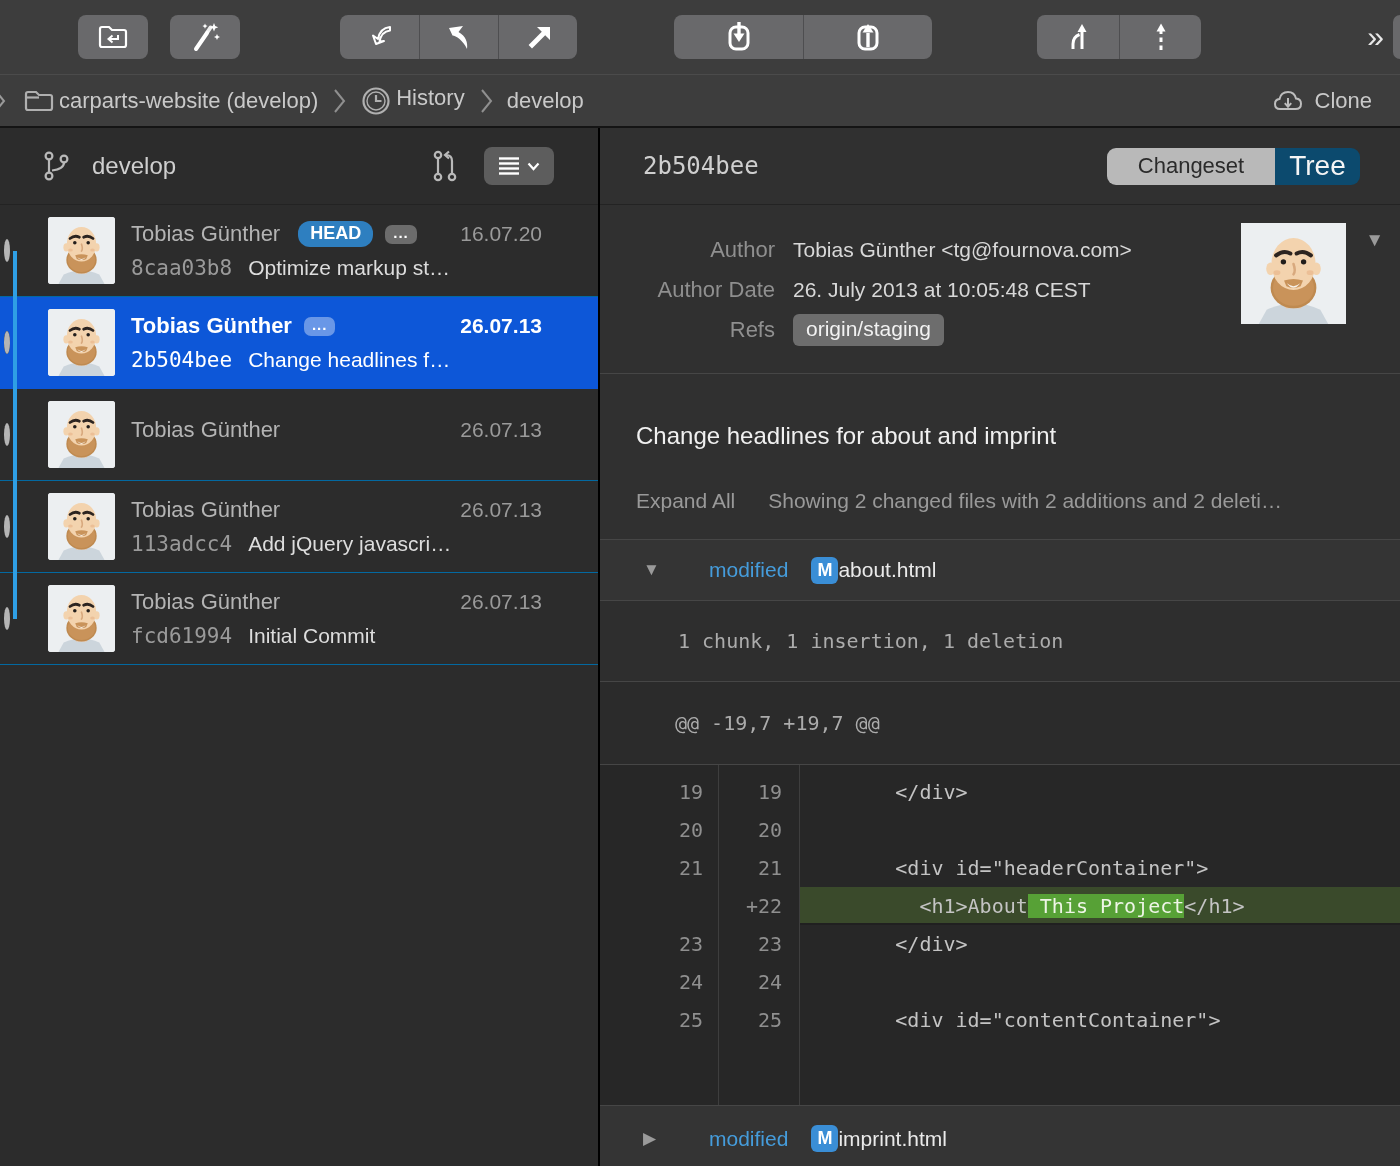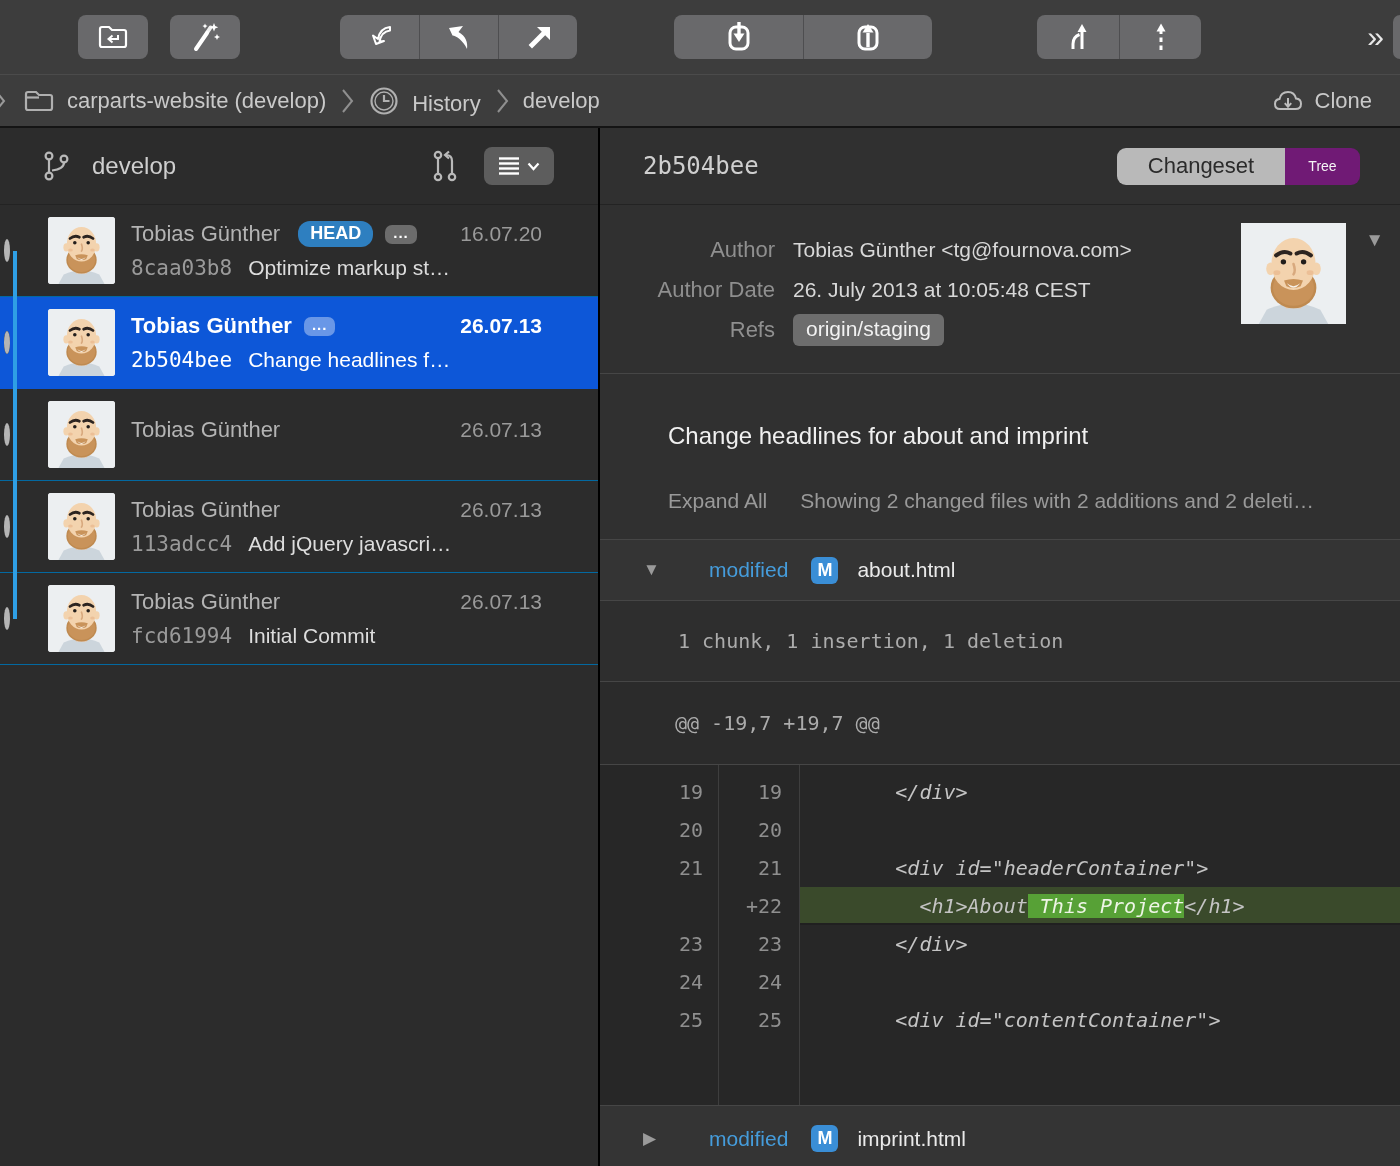--- a/index.html
+++ b/index.html
@@ -20,21 +20,21 @@
   #tb-arrows { margin-left:100px; } #tb-arrows .seg { width:79px; }
   #tb-sync { margin-left:97px; } #tb-sync .seg { width:129px; }
   #tb-merge { margin-left:105px; } #tb-merge .seg { width:82px; }
   #tb-more { margin-left:auto; margin-right:20px; color:#e8e8e8; font-size:30px; letter-spacing:-4px; cursor:default; }
   #tb-sliver { position:absolute; right:0; top:15px; width:7px; height:44px; background:#69696b; border-radius:8px 0 0 8px; }
 
   
   #breadcrumb { height:54px; background:#3d3d3d; border-top:1px solid #4b4b4b; border-bottom:2px solid #141414;
     display:flex; align-items:center; padding:0 28px 0 0; color:#c9c9c9; font-size:22px; flex:none; }
   #breadcrumb .edge-chev { margin-left:-7px; }
-  .crumb { display:flex; align-items:flex-end; gap:12px; }
+  .crumb { display:flex; align-items:flex-start; gap:4px; }
   .sepchev { margin:0 14px; flex:none; }
 
   #clone-btn { margin-left:auto; display:flex; align-items:center; gap:10px; color:#c9c9c9; }
 
   
   #main { flex:1; display:flex; min-height:0; }
   #sidebar { width:600px; background:#2c2c2c; border-right:2px solid #000; display:flex; flex-direction:column; }
   #sb-header { height:77px; border-bottom:1px solid #232323; display:flex; align-items:center; padding:0 44px 0 40px; }
   #sb-header .branch-name { color:#cfcfcf; font-size:24px; margin-left:20px; }
   #sb-tools { margin-left:auto; display:flex; align-items:center; gap:22px; }
@@ -59,53 +59,53 @@
   .commit-row.selected .c-line1, .commit-row.selected .c-line2, .commit-row.selected .c-hash, .commit-row.selected .c-date { color:#fff; }
   .commit-row.selected .c-line1 { font-weight:bold; }
   .commit-row.selected .badge-more { background:rgba(255,255,255,0.38); }
 
   
   #detail { flex:1; background:#303030; display:flex; flex-direction:column; min-width:0; }
   #d-header { height:77px; flex:none; border-bottom:1px solid #232323; display:flex; align-items:center; padding:0 40px 0 43px; }
   #commit-id { color:#cfcfcf; font-size:24px; }
   #segctl { margin-left:auto; display:flex; border-radius:9px; overflow:hidden; height:37px; }
   #seg-changeset { width:168px; background:#b9b9b9; color:#2b2b2b; font-size:22px; display:flex; align-items:center; justify-content:center; }
-  #seg-tree { width:75px; background:#701a75; color:#f5f5f5; font-size:14px; display:flex; align-items:center; justify-content:center; }
+  #seg-tree { width:85px; background:#0c4a6e; color:#f5f5f5; font-size:28px; display:flex; align-items:center; justify-content:center; }
 
   #d-author { height:169px; flex:none; border-bottom:1px solid #464646; position:relative; padding-top:25px; }
   .meta-row { display:flex; align-items:center; height:40px; }
   .meta-label { width:175px; text-align:right; color:#8f8f8f; font-size:22px; flex:none; }
   .meta-value { margin-left:18px; color:#d8d8d8; font-size:21px; }
   #refs-badge { display:inline-block; background:#6d6d6d; color:#f2f2f2; border-radius:6px; padding:3px 13px 5px; font-size:21px; }
   .avatar-lg { position:absolute; top:18px; right:54px; width:105px; height:101px; background:#eceff1; overflow:hidden; }
   #avatar-dd { position:absolute; top:24px; right:16px; color:#9a9a9a; font-size:19px; }
 
-  #d-message { height:165px; flex:none; padding:48px 40px 0 68px; }
+  #d-message { height:165px; flex:none; padding:48px 40px 0 36px; }
   #commit-msg { color:#f0f0f0; font-size:24px; }
   #files-summary { margin-top:39px; display:flex; align-items:center; gap:33px; font-size:21px; color:#999; white-space:nowrap; overflow:hidden; }
 
   .file-row { height:62px; flex:none; background:#343434; border-top:1px solid #464646; border-bottom:1px solid #464646;
     display:flex; align-items:center; padding-left:43px; }
   .disc { color:#9a9a9a; font-size:17px; width:22px; flex:none; }
   .f-status { color:#459cdb; font-size:21px; margin-left:44px; }
   .f-badge { margin-left:23px; width:27px; height:27px; border-radius:6px; background:#3a8ed6; color:#fff; font-size:18px; font-weight:bold;
     display:flex; align-items:center; justify-content:center; }
-  .f-name { margin-left:19px; color:#eaeaea; font-size:21px; }
+  .f-name { color:#eaeaea; font-size:21px; }
 
   #chunk-row { height:80px; flex:none; background:#2e2e2e; display:flex; align-items:center; padding-left:78px; color:#acacac; font-size:20px; }
   #hunk-row { height:84px; flex:none; background:#2b2b2b; border-top:1px solid #464646; border-bottom:1px solid #464646;
     display:flex; align-items:center; padding-left:75px; color:#acacac; font-size:20px; }
 
   #diff { height:340px; flex:none; background:#272727; position:relative; padding-top:8px; overflow:hidden; }
   .gutter-sep { position:absolute; top:0; bottom:0; width:1px; background:#3e3e3e; z-index:3; }
   #gsep1 { left:118px; } #gsep2 { left:199px; }
   .diff-row { height:38px; display:flex; align-items:center; font-size:20px; line-height:38px; }
   .ln-old { width:118px; text-align:right; padding-right:15px; color:#8f8f8f; flex:none; }
   .ln-new { width:81px; text-align:right; padding-right:17px; color:#8f8f8f; flex:none; }
-  .code { flex:1; white-space:pre; color:#c4c4c4; height:38px;font-style:italic; }
+  .code { flex:1; white-space:pre; color:#c4c4c4; height:38px; }
   .code.del { background:#4b2f2a; box-shadow:inset 0 2px 0 #202020, inset 0 -1px 0 #202020; }
   .code.add { background:#3a4a2b; box-shadow:inset 0 -2px 0 #202020; }
   .code .hl { background:#57a136; color:#eef5e6; }
 
   #imprint-row { border-bottom:none; border-top:1px solid #464646; height:66px; }
   #bottom-fill { flex:1; background:#2a2a2a; border-top:1px solid #4a4a4a; }
 
   svg.icon { flex:none; }
 </style>
 </head>

